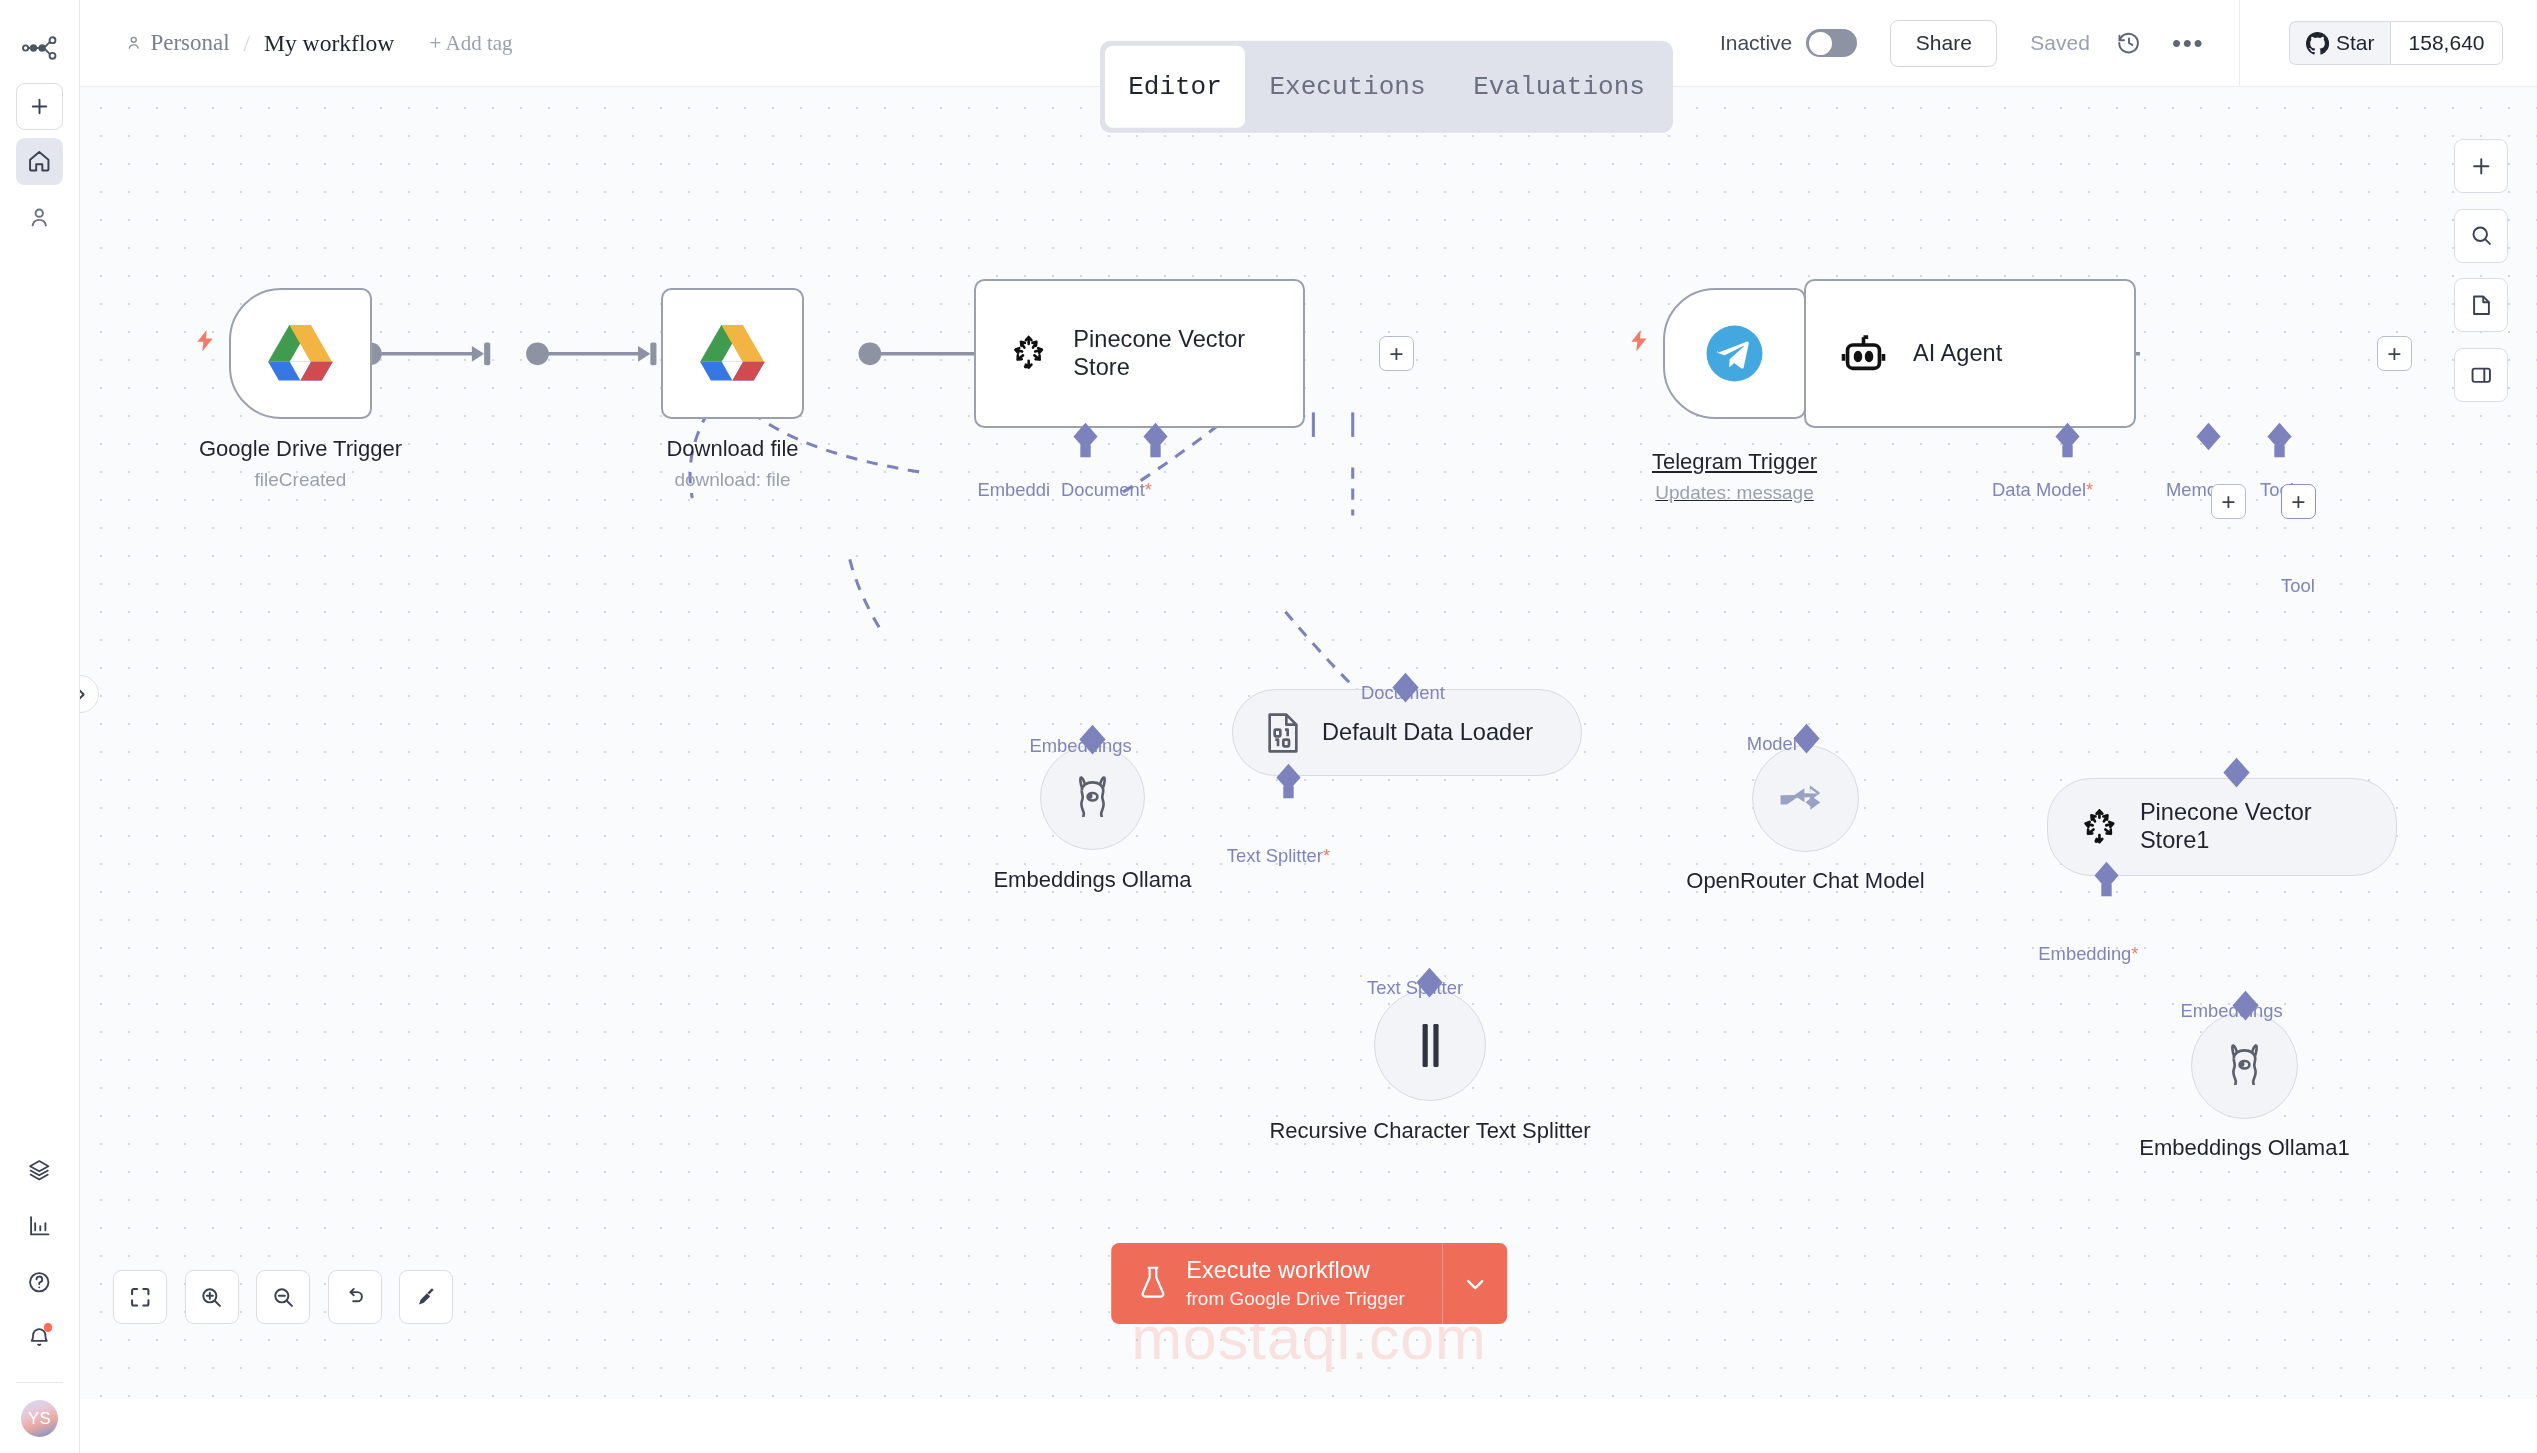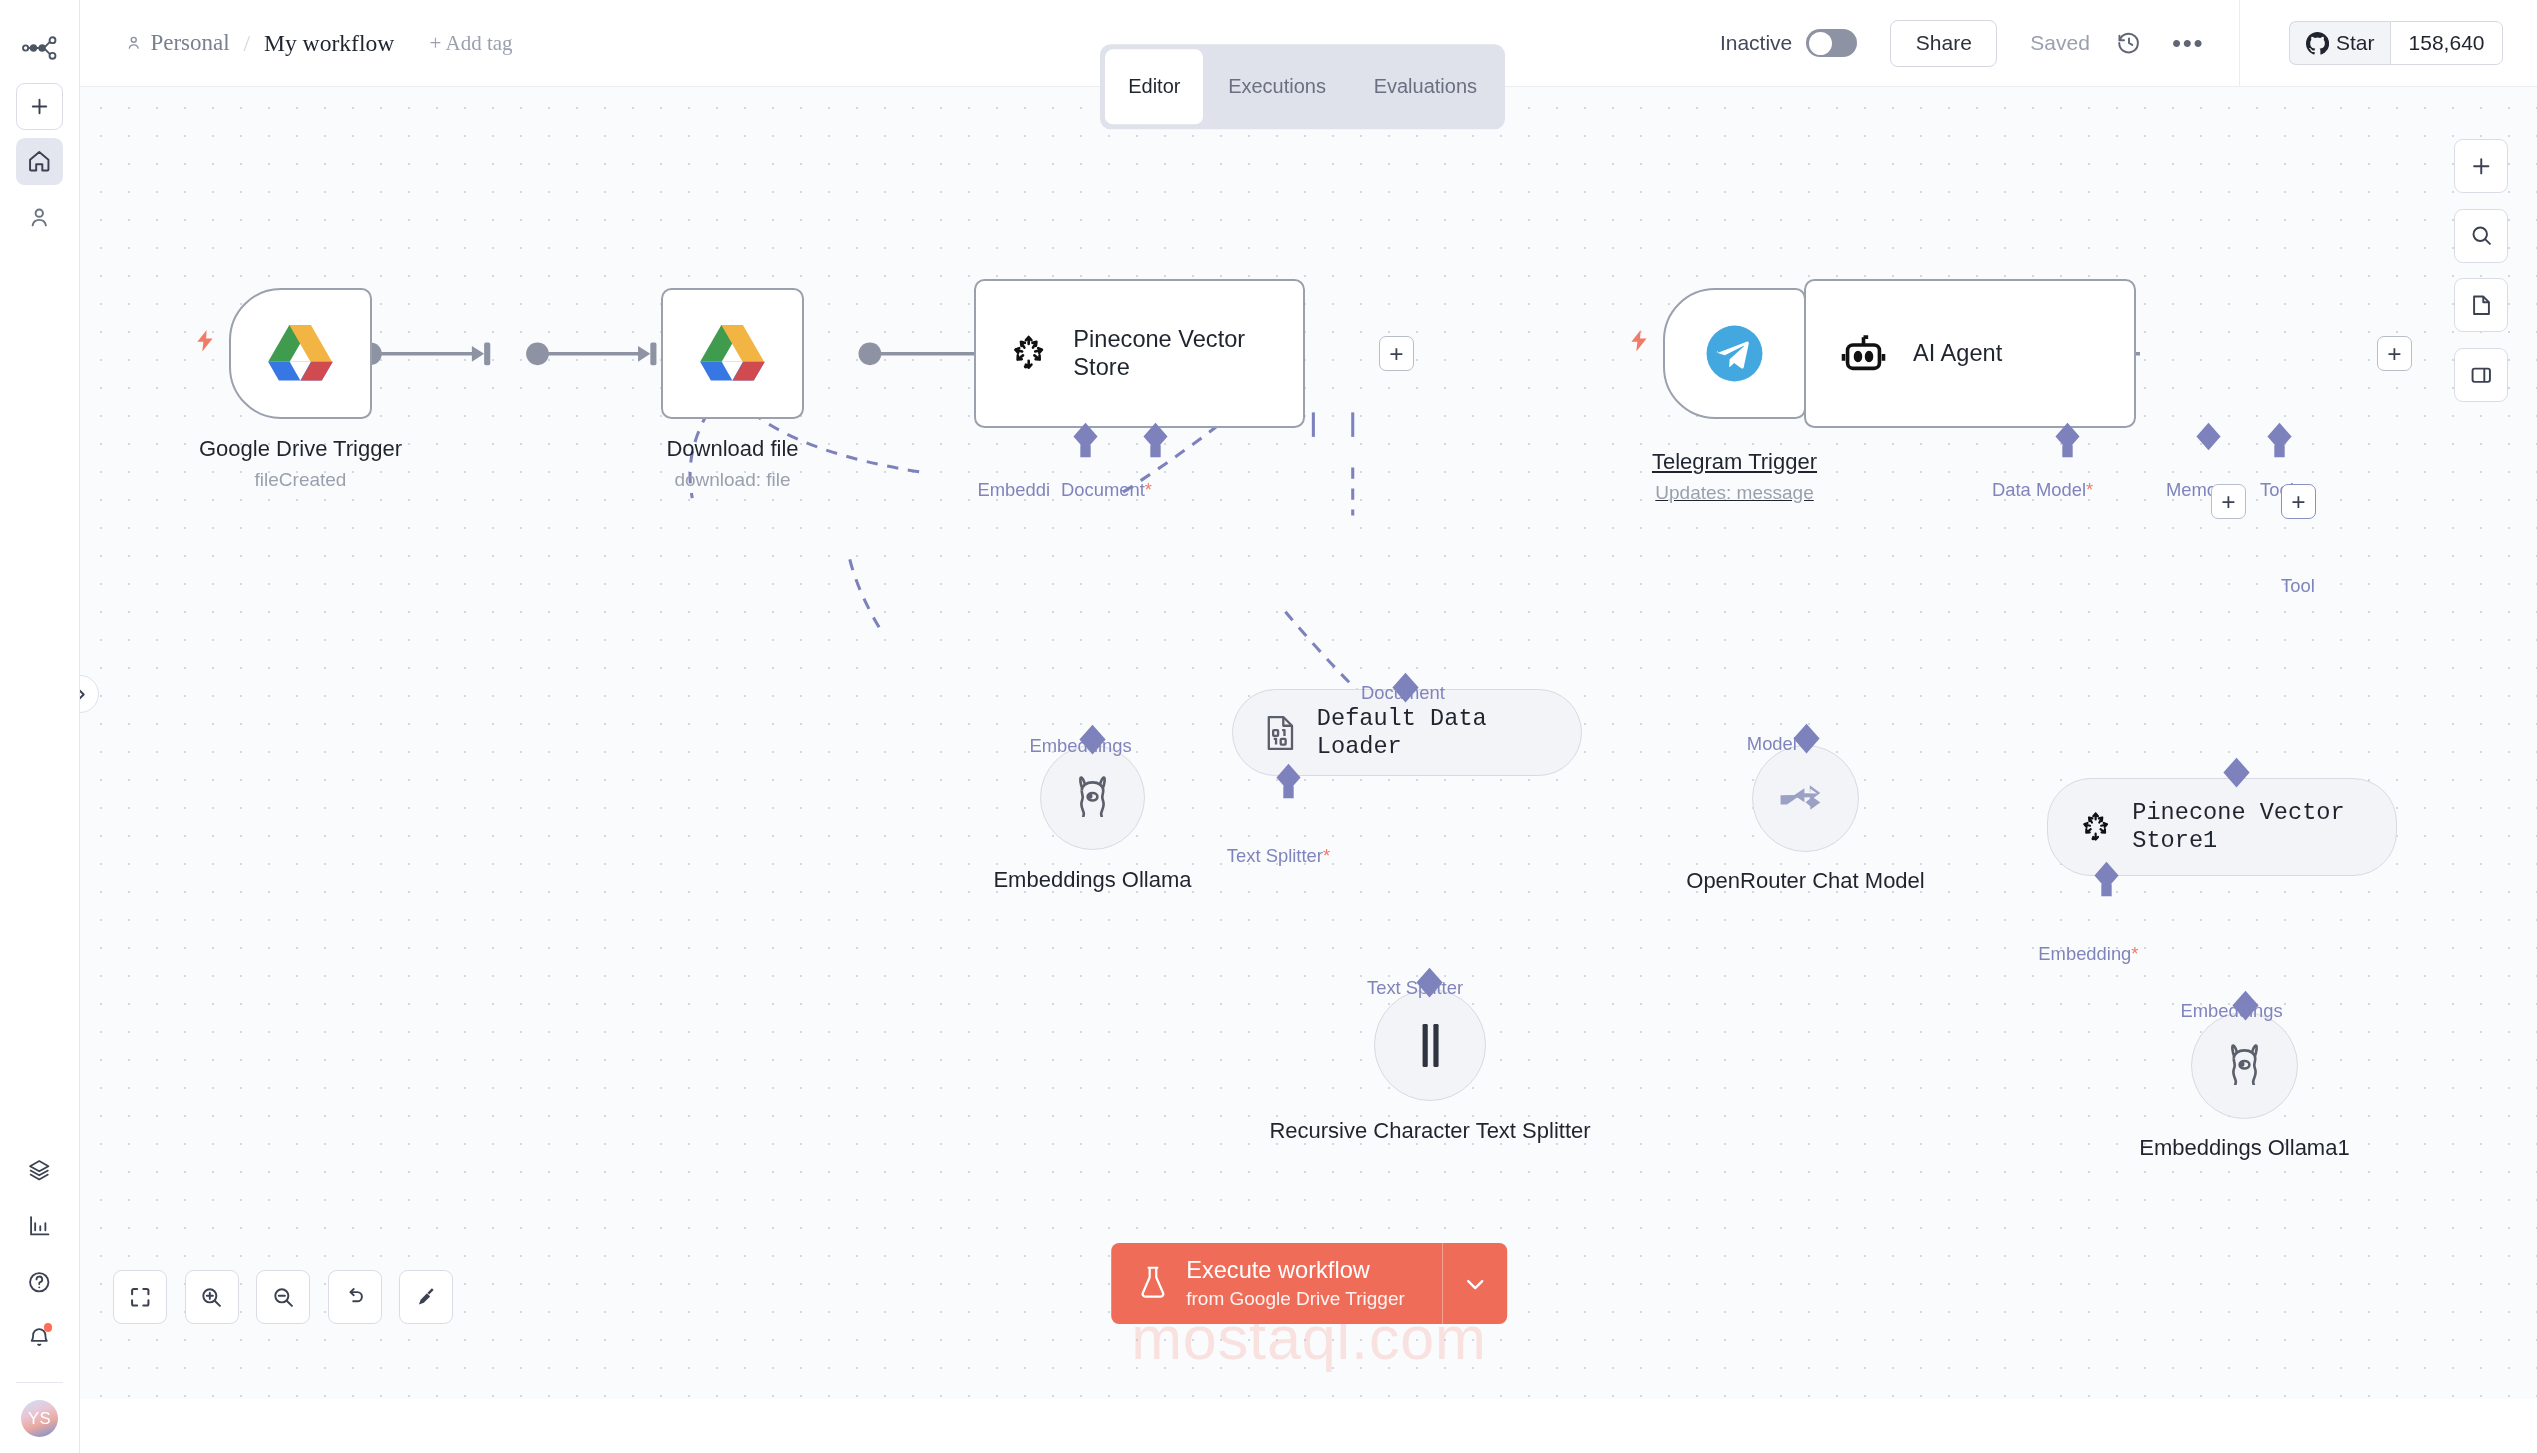--- a/index.html
+++ b/index.html
@@ -73,21 +73,21 @@
   .gh-count {
     background: #fff; border: 0.9px solid #d6d9e1; border-radius: 0 7px 7px 0;
     padding: 8.7px 17.5px; font-size: 21px; color: #1f242e;
   }
 
   
   .tabs {
     position: absolute; top: 87px; left: 1100px; transform: translateY(-50%);
     background: #dfe2ea; border-radius: 10.5px; padding: 5.2px; display: flex; gap: 1.7px; z-index: 35;
   }
-  .tab { padding: 26px 23px; border-radius: 7.9px; font-size: 20px; color: #6a7082; cursor: pointer; }
+  .tab { padding: 26px 23px; border-radius: 7.9px; font-size: 26px; color: #6a7082; cursor: pointer; font-family: Liberation Mono, monospace; }
   .tab.active { background: #fff; color: #1f242e; }
 
   
   .canvas {
     position: absolute; left: 80px; top: 87px; right: 0; bottom: 54px;
     background-color: #fafbfd;
     background-image: radial-gradient(#d3d7e2 1.2px, transparent 1.2px);
     background-size: 28px 28px; background-position: 7px 7px;
     overflow: hidden;
   }
@@ -106,21 +106,21 @@
   }
   .node-box.trigger { border-radius: 52px 10.5px 10.5px 52px; }
   .node-title { font-size: 23.6px; color: #1f242e; line-height: 1.18; }
   .node-label {
     position: absolute; left: 50%; transform: translateX(-50%);
     text-align: center; white-space: nowrap; color: #1f242e; font-size: 22px; line-height: 1.25;
   }
   .node-sub { color: #9aa0ae; font-size: 19px; margin-top: 5.2px; }
   .pill-node {
     background: #f3f4f7; border: 1.7px solid #d7dae3; border-radius: 44px;
-    display: flex; align-items: center; gap: 19px; padding: 12px 30px; position: relative; font-family: Liberation Mono, monospace;
+    display: flex; align-items: center; gap: 19px; padding: 12px 30px; position: relative;
   }
   .circle-node {
     background: #f3f4f7; border: 1.7px solid #d7dae3; border-radius: 50%;
     display: flex; align-items: center; justify-content: center; position: relative;
   }
   .plus-box {
     width: 35px; height: 35px; border: 1.7px solid #b9bdc9; border-radius: 7px; background: #fff;
     display: flex; align-items: center; justify-content: center; color: #3b4150; font-size: 24.5px;
     position: absolute; cursor: pointer;
   }

